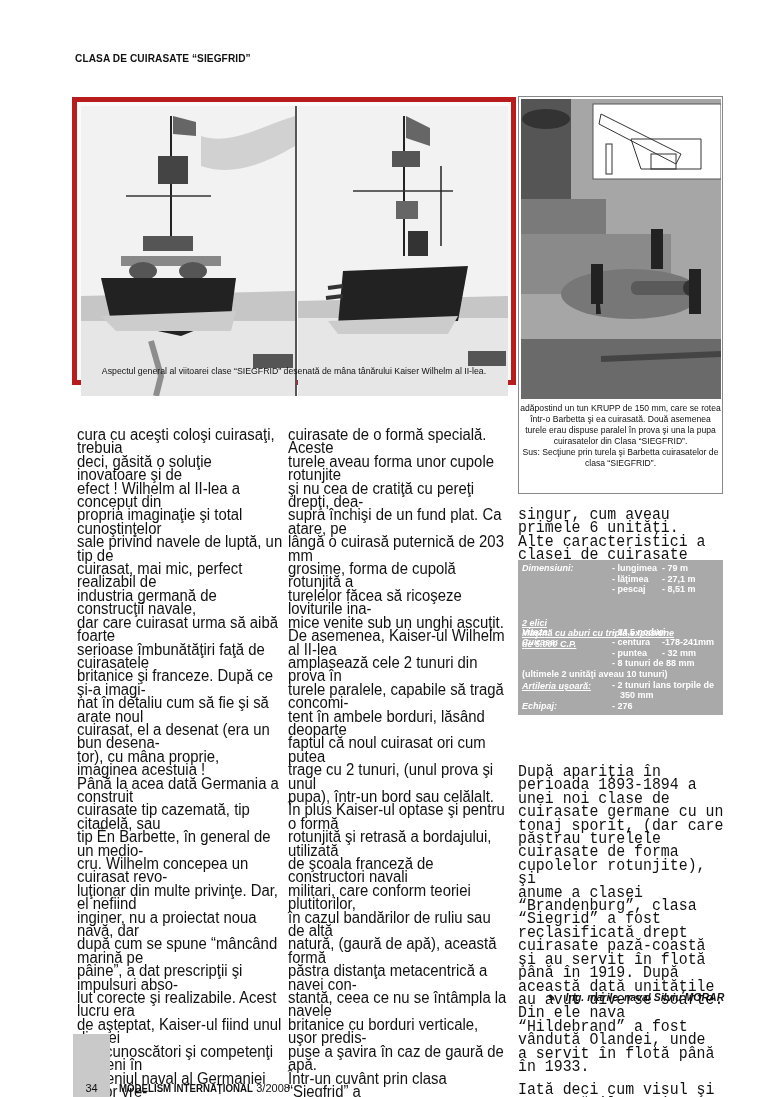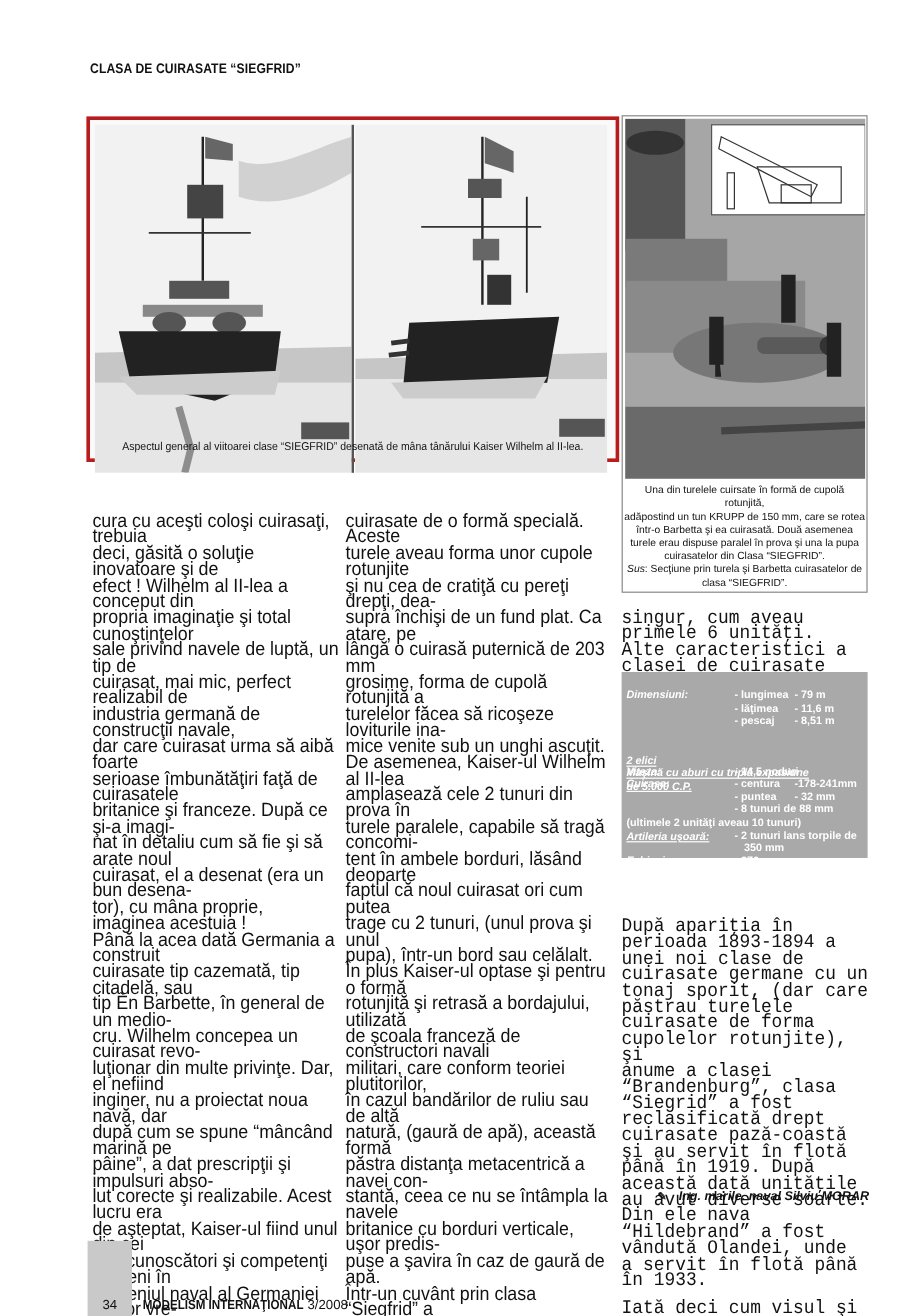--- a/index.html
+++ b/index.html
@@ -8,21 +8,21 @@
 
   .header-title {
     position: absolute; left: 75px; top: 52px;
     font-family: "Liberation Sans", sans-serif; font-weight: bold;
     font-size: 11.5px; letter-spacing: 0.1px; transform: scaleX(0.88); transform-origin: left;
   }
 
   
   .fig-main {
     position: absolute; left: 72px; top: 97px; width: 444px; height: 288px;
-    border: 3px solid #b91c1c; background: #fafafa;
+    border: 5px solid #b91c1c; background: #fafafa;
   }
   .fig-main .panel {
     position: absolute; top: 4px; height: 290px; background: #f3f3f3; overflow: hidden;
   }
   .fig-main .panel.left { left: 4px; width: 214px; }
   .fig-main .panel.right { left: 221px; width: 210px; }
   .fig-main .divider { position: absolute; left: 218px; top: 4px; width: 2px; height: 290px; background: #555; }
   .fig-main .caption {
     position: absolute; left: 0; right: 0; bottom: 4px; text-align: center;
     font-size: 9.5px; transform: scaleX(0.92);
@@ -33,38 +33,38 @@
     position: absolute; left: 518px; top: 96px; width: 205px; height: 398px;
     border: 1px solid #888; background: #fff;
   }
   .fig-side .photo {
     position: absolute; left: 2px; top: 2px; width: 200px; height: 300px; background: #9a9a9a; overflow: hidden;
   }
   .fig-side .caption {
     position: absolute; left: 1px; right: 1px; top: 306px;
     font-size: 8.6px; line-height: 11px; text-align: center;
   }
-  .fig-side .caption .ital { font-style: italic; }
+  .fig-side .caption .ital { }
 
   
   .col {
     position: absolute; font-size: 16px; line-height: 13.4px;
     font-family: "Liberation Sans", sans-serif;
   }
   .col p { white-space: pre-line; transform: scaleX(0.93); transform-origin: left top; width: 108%; }
   .col1 { left: 77px; top: 428px; width: 205px; }
   .col2 { left: 288px; top: 428px; width: 218px; }
   .col3 { left: 518px; top: 509px; width: 205px; font-family: Liberation Mono, monospace; }
   .col3 p.gap { margin-top: 10px; }
 
   
   .specs {
     position: absolute; left: 518px; top: 560px; width: 205px; height: 155px;
     background: #a9a9a9; color: #fff; font-size: 9px; line-height: 10.6px;
-    font-weight: bold; padding: 14px 4px;
+    font-weight: bold; padding: 3px 4px;
   }
   .specs .row { position: relative; height: 10.6px; white-space: nowrap; }
   .specs .k { position: absolute; left: 0; font-style: italic; }
   .specs .c2 { position: absolute; left: 90px; }
   .specs .c3 { position: absolute; left: 140px; }
   .specs .u { text-decoration: underline; font-style: italic; margin-top: 23px; }
 
   .endmark { display: inline-block; width: 6px; height: 11px; background: #777; vertical-align: -1px; margin-left: 4px; }
 
   .author {
@@ -147,21 +147,20 @@
       <path d="M130,130 h12 v40 h-12 Z" fill="#222"></path>
       <path d="M168,170 h12 v45 h-12 Z" fill="#222"></path>
       <rect x="72" y="5" width="128" height="75" fill="#ffffff" stroke="#555"></rect>
       <path d="M80,15 L160,55 L155,65 L78,25 Z" fill="#fff" stroke="#333"></path>
       <path d="M110,40 L180,40 L180,70 L120,70 Z" fill="none" stroke="#333"></path>
       <rect x="85" y="45" width="6" height="30" fill="none" stroke="#333"></rect>
       <rect x="130" y="55" width="25" height="15" fill="none" stroke="#333"></rect>
     </svg>
   </div>
   <div class="caption">
-    <div>Una din turelele cuirsate în formă de cupolă rotunjită,</div>
     <div>adăpostind un tun KRUPP de 150 mm, care se rotea</div>
     <div>într-o Barbetta şi ea cuirasată. Două asemenea</div>
     <div>turele erau dispuse paralel în prova şi una la pupa</div>
     <div>cuirasatelor din Clasa “SIEGFRID”.</div>
     <div><span class="ital">Sus</span><span>: Secţiune prin turela şi Barbetta cuirasatelor de clasa “SIEGFRID”.</span></div>
   </div>
 </div>
 
 <div class="col col1">
   <p>cura cu aceşti coloşi cuirasaţi, trebuia
@@ -254,21 +253,21 @@
 </div>
 
 <div class="specs">
   <div class="row">
       <span class="k">Dimensiuni:</span>
       <span class="c2">- lungimea</span>
       <span class="c3">- 79 m</span>
     </div>
   <div class="row">
       <span class="c2">- lăţimea</span>
-      <span class="c3">- 11,6 m</span>
+      <span class="c3">- 27,1 m</span>
     </div>
   <div class="row">
       <span class="c2">- pescaj</span>
       <span class="c3">- 8,51 m</span>
     </div>
   <div class="row">
       <span class="k u">2 elici</span>
     </div>
   <div class="row">
       <span class="k u">Maşină cu aburi cu triplă expasiune</span>

